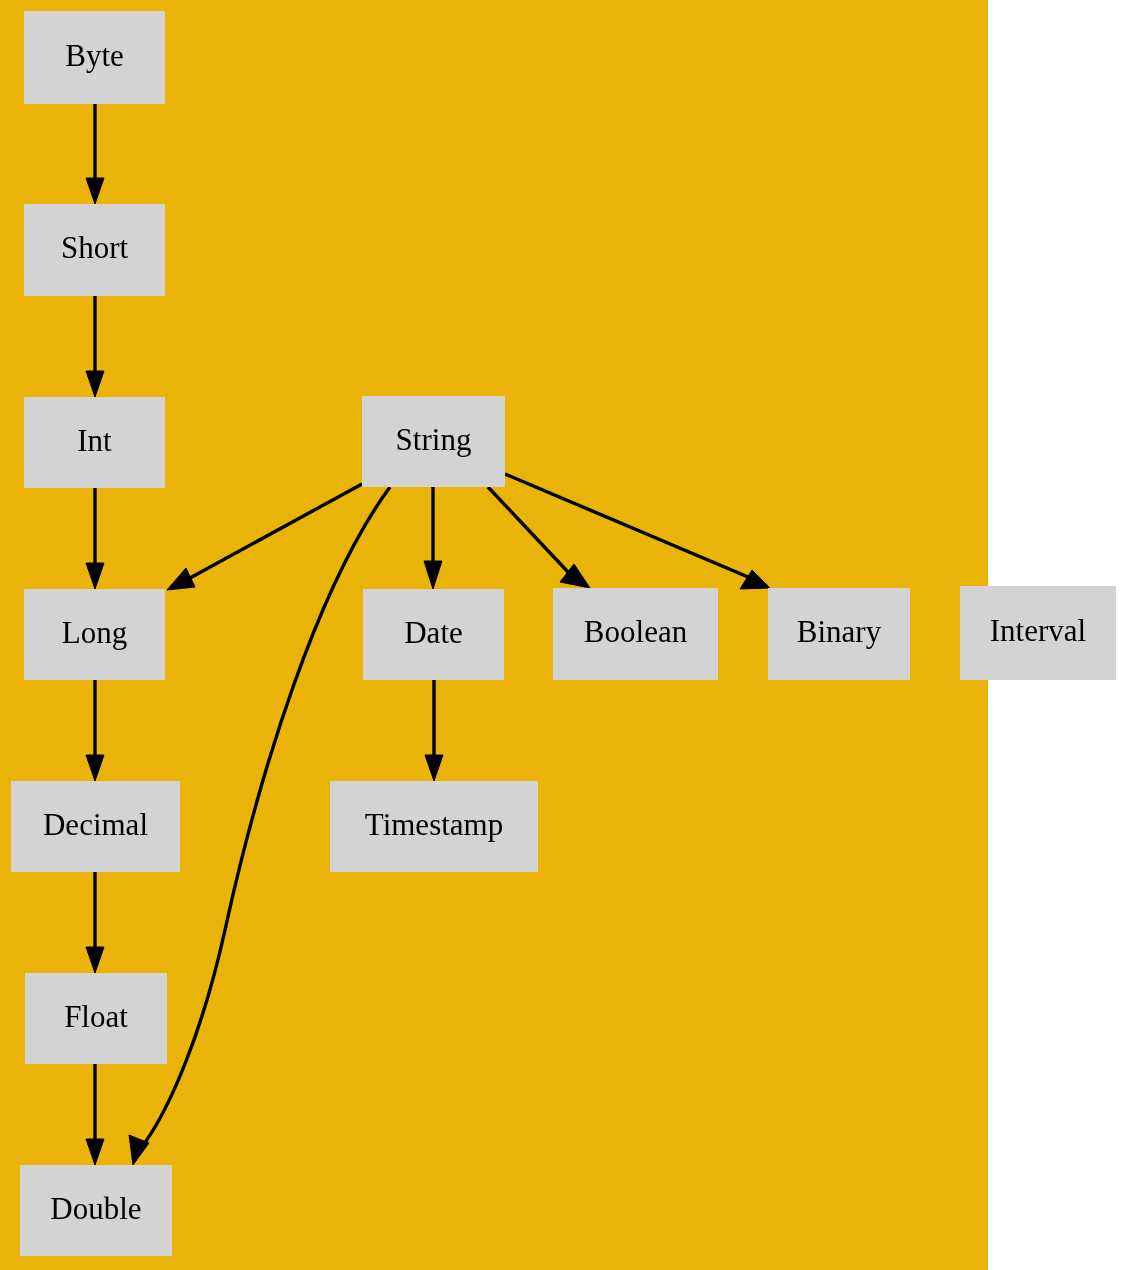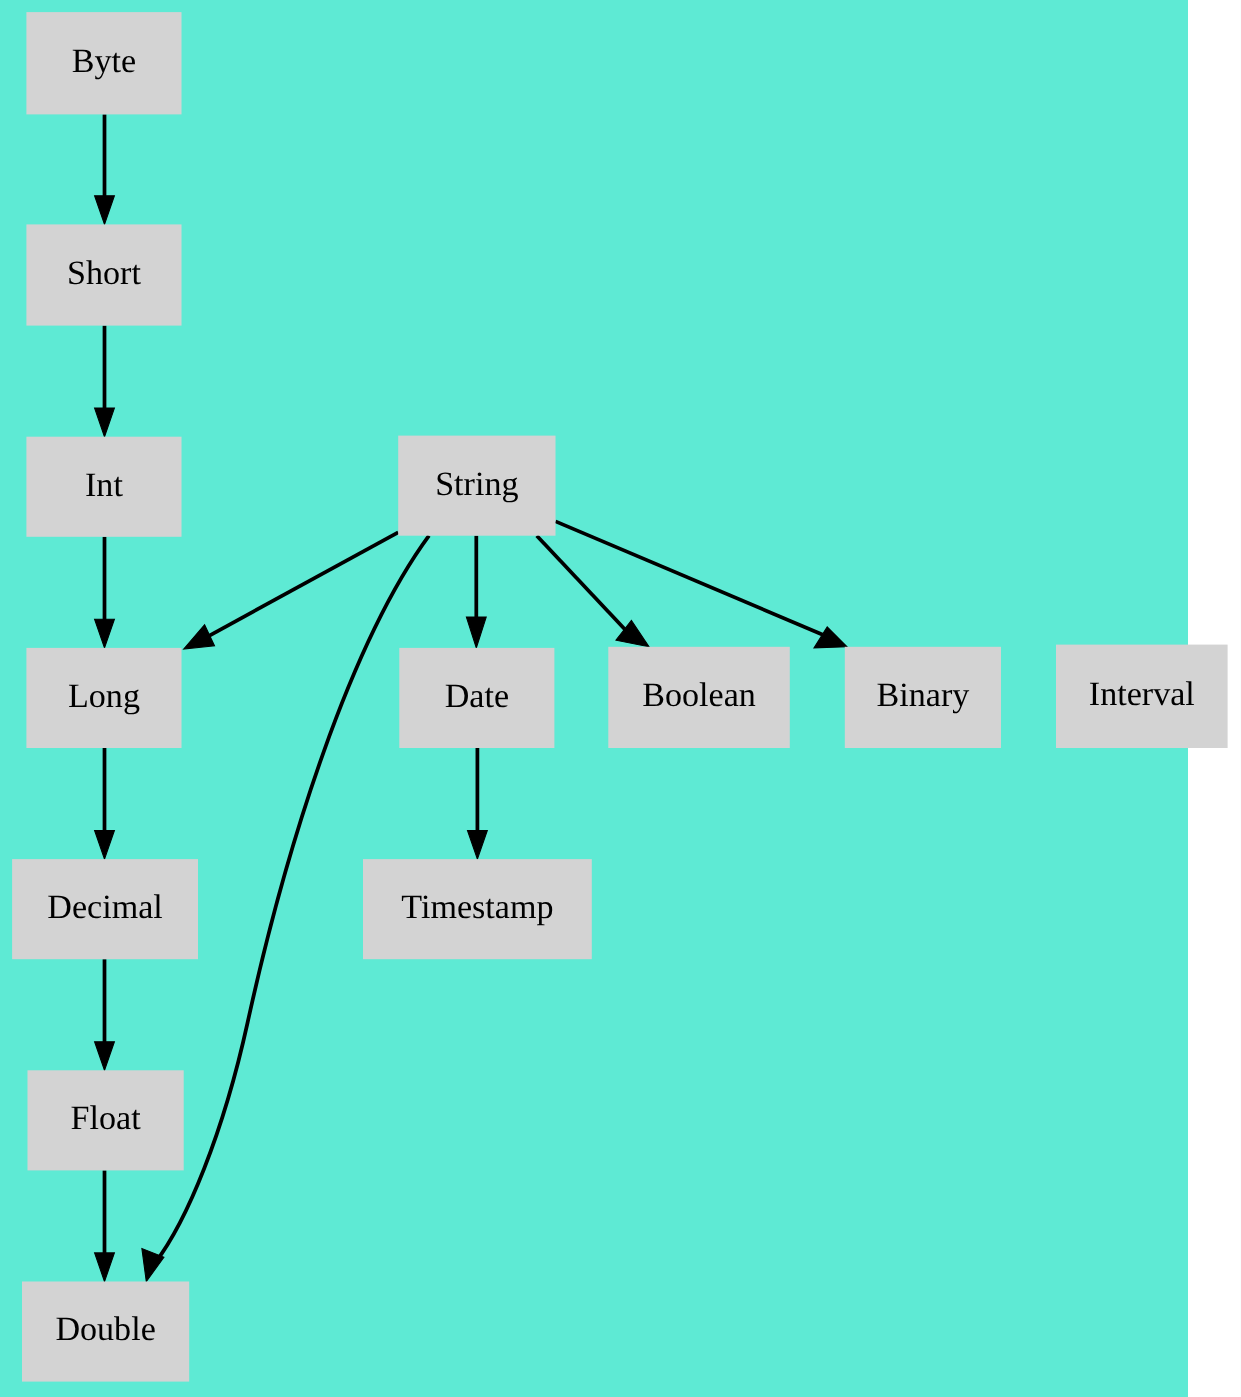--- a/index.html
+++ b/index.html
@@ -8,23 +8,23 @@
     background: #ffffff;
   }
   body {
     width: 1128px;
     height: 1270px;
     font-family: "Liberation Serif", "DejaVu Serif", serif;
     overflow: hidden;
   }
   #graph-root {
     position: relative;
-    width: 1080px;
+    width: 988px;
     height: 1270px;
-    background: #5eead4;
+    background: #eab308;
   }
   svg.graph-canvas {
     position: absolute;
     top: 0;
     left: 0;
     width: 1128px;
     height: 1270px;
     display: block;
   }
   .node-box {

